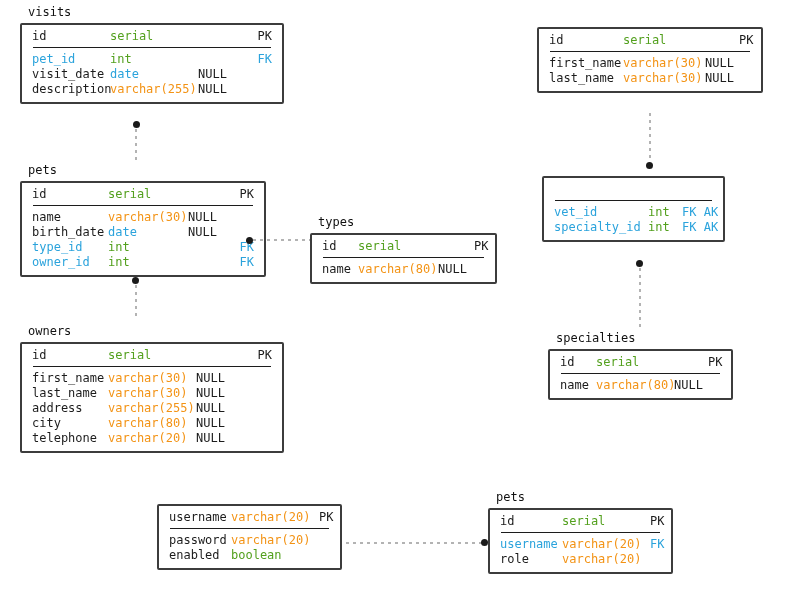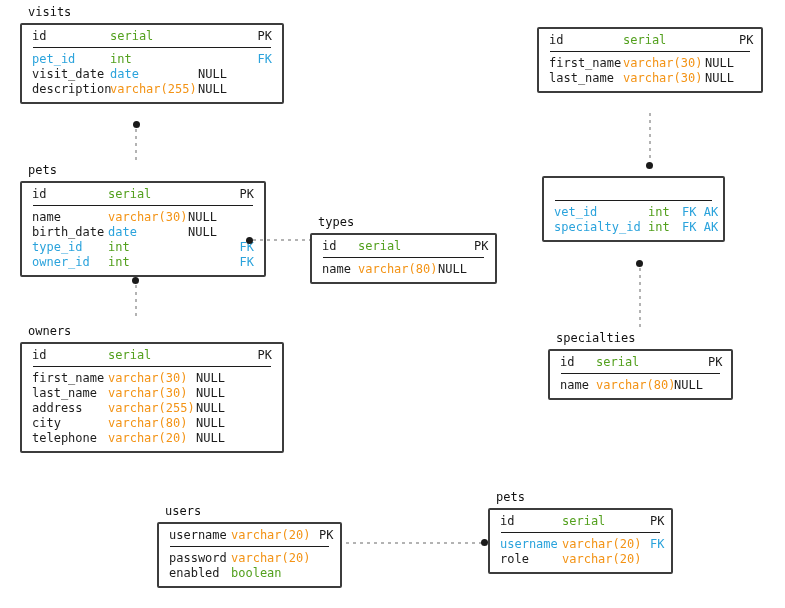--- a/index.html
+++ b/index.html
@@ -263,21 +263,20 @@
         <div class="divider"></div>
         <div class="row">
           <span class="c-name">name</span>
           <span class="c-type c-orange">varchar(80)</span>
           <span class="c-null">NULL</span>
           <span class="c-key"></span>
         </div>
       </div>
     </div>
     <div class="tbl tbl-users">
-      <div class="tbl-title">users</div>
       <div class="tbl-box">
         <div class="row">
           <span class="c-name">username</span>
           <span class="c-type c-orange">varchar(20)</span>
           <span class="c-null"></span>
           <span class="c-key">PK</span>
         </div>
         <div class="divider"></div>
         <div class="row">
           <span class="c-name">password</span>

